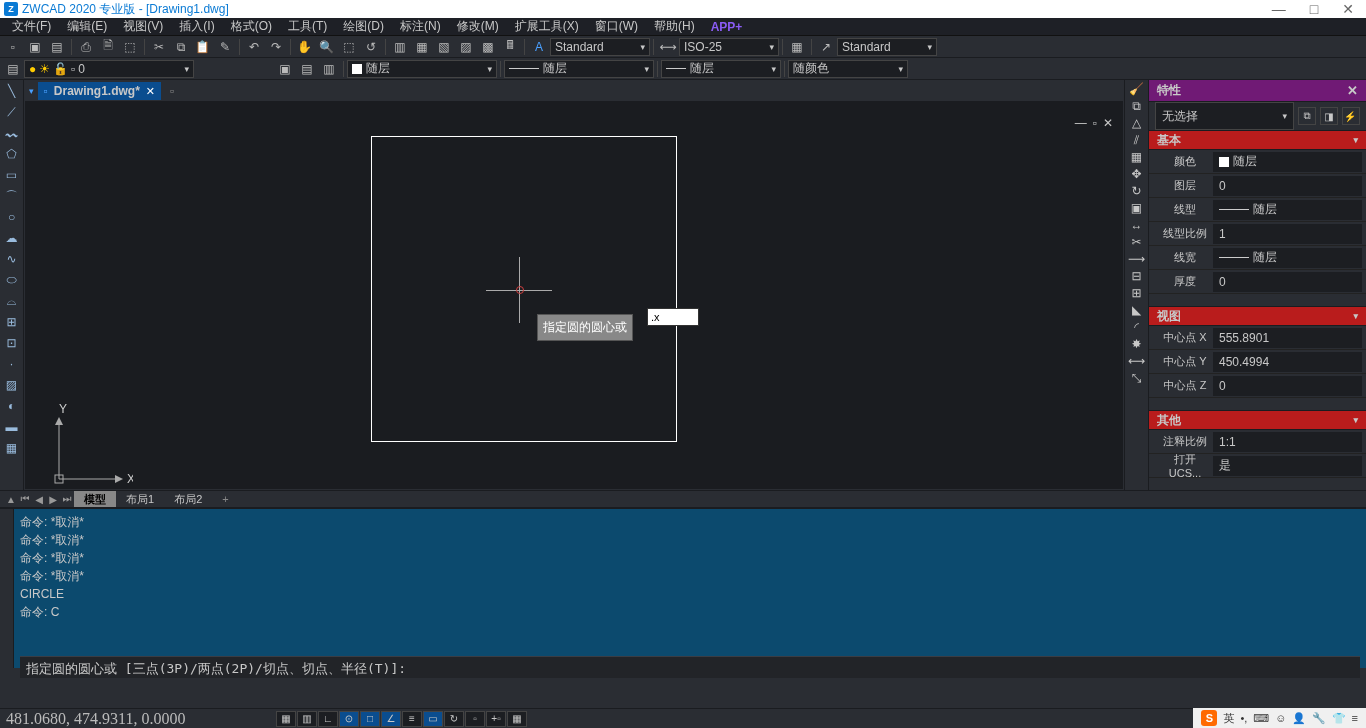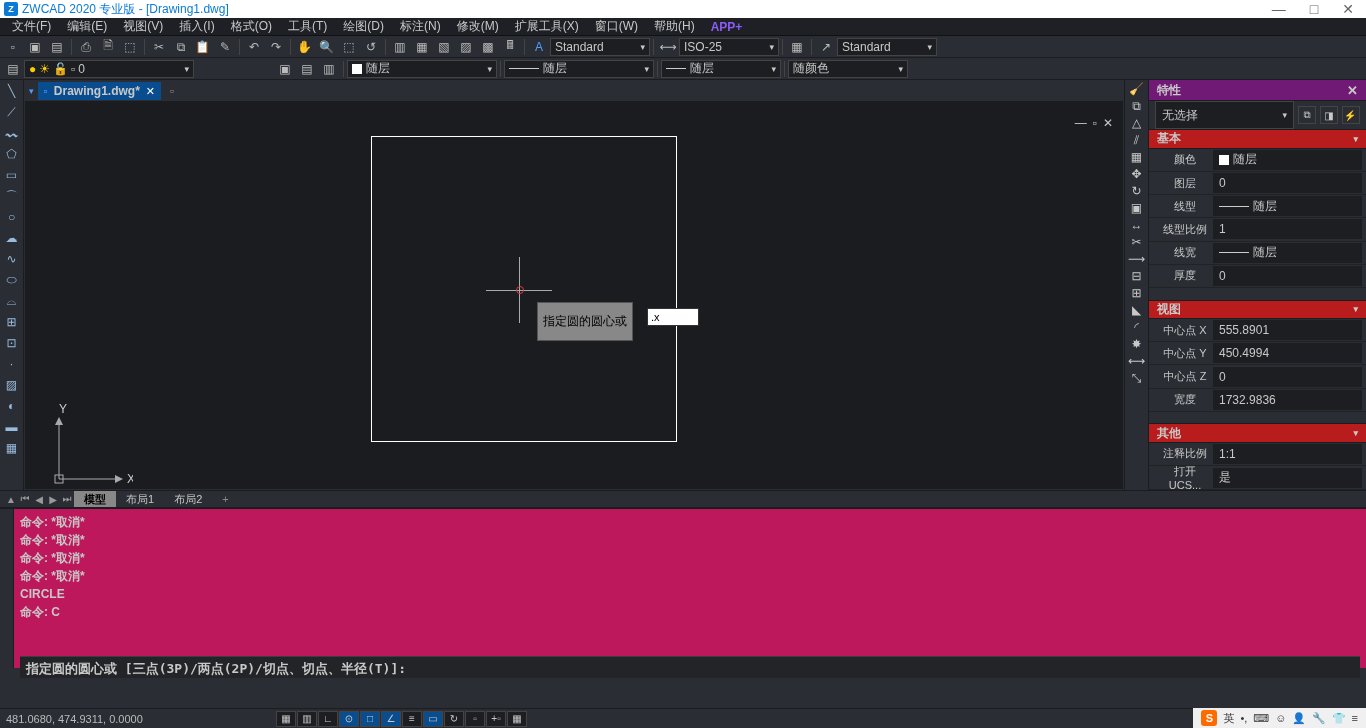--- a/index.html
+++ b/index.html
@@ -23,21 +23,21 @@
 .drawing-area { flex: 1; background: #1a1c20; position: relative; border:1px solid #2a2d33;}
 .doc-tabs { height: 20px; background: #2a2d33; display:flex; align-items:center; padding-left:4px; gap:2px; position:absolute; top:0; left:0; right:0;}
 .doc-tab { height:18px; background:#0a4d8f; display:flex; align-items:center; padding:0 6px; font-family:monospace; font-size:11px; color:#fff; gap:6px;}
 .doc-tab .close { font-size:11px; color:#fff;}
 .doc-tab-icon { width:18px; height:18px; background:#2a2d33; display:flex; align-items:center; justify-content:center; color:#888;}
 .canvas { position:absolute; top:30px; left:6px; right:6px; bottom:6px; background:#1a1c20;}
 .canvas .rect { position:absolute; left:340px; top:25px; width:306px; height:306px; border:1px solid #fff;}
 .canvas .crosshair-h { position:absolute; left:455px; top:179px; width:66px; height:1px; background:#aaa;}
 .canvas .crosshair-v { position:absolute; left:488px; top:146px; width:1px; height:66px; background:#aaa;}
 .canvas .circle-cursor { position:absolute; left:485px; top:175px; width:8px; height:8px; border:1px solid #d04040; border-radius:50%;}
-.canvas .tooltip { position:absolute; left:506px; top:191px; background:#888; color:#000000; padding:10px 5px; font-size:12px; border:1px solid #555;}
+.canvas .tooltip { position:absolute; left:506px; top:203px; background:#888; color:#ffffff; padding:4px 5px; font-size:12px; border:1px solid #555;}
 .canvas .input-box { position:absolute; left:616px; top:197px; width:52px; height:18px; background:#fff; border:1px solid #333; color:#000; font-size:11px; padding:1px 3px;}
 .canvas .ucs { position:absolute; left:12px; bottom:-8px; color:#aaa; font-family:monospace;}
 .canvas .win-controls { position:absolute; top:5px; right:4px; display:flex; gap:6px; font-family:monospace; font-size:13px;}
 .right-toolbar { width: 24px; background: #2a2d33; border-left: 1px solid #1a1c20; display:flex; flex-direction:column; align-items:center; padding-top:2px; gap:3px;}
 .properties-panel { width: 218px; background: #2a2d33; border-left: 1px solid #1a1c20; display:flex; flex-direction:column;}
 .prop-header { height:22px; background:#701a75; border-bottom:1px solid #1a1c20; display:flex; align-items:center; padding:0 8px; font-weight:bold;}
 .prop-header .x { margin-left:auto; font-size:13px;}
 .prop-select-row { height:28px; display:flex; align-items:center; padding:4px 6px; gap:4px;}
 .prop-select { flex:1; height:28px; background:#1c1e22; border:1px solid #444; display:flex; align-items:center; padding:0 6px;}
 .prop-select .arrow{ margin-left:auto; font-size:9px;}
@@ -49,24 +49,24 @@
 .prop-row .value { flex:1; height:20px; background:#1c1e22; display:flex; align-items:center; padding:0 6px; font-size:11px; margin-right:4px;}
 .prop-row .value .swatch { width:10px; height:10px; background:#fff; margin-right:4px;}
 .prop-row .value .line-sample { width:30px; height:1px; background:#ccc; margin-right:4px;}
 .layout-tabs { height:18px; background:#2a2d33; display:flex; align-items:center; padding-left:4px; border-top:1px solid #1a1c20; border-bottom:1px solid #1a1c20;}
 .layout-tabs .nav-btn { width:14px; text-align:center; font-size:10px; color:#999;}
 .layout-tabs .tab { padding:0 10px; height:16px; display:flex; align-items:center; font-size:11px;}
 .layout-tabs .tab.active { background:#888; color:#000; font-weight:bold;}
 .layout-tabs .tab.plus { color:#888;}
 .cmd-window { height:160px; background:#2a2d33; border-top:1px solid #1a1c20; display:flex;}
 .cmd-handle { width:14px; background:#2a2d33; border-right:1px solid #1a1c20;}
-.cmd-content { flex:1; padding:4px 6px; font-family:"SimSun",monospace; font-size:13px; line-height:18px; color:#c8c8c8; background:#be185d;font-weight:bold;}
+.cmd-content { flex:1; padding:4px 6px; font-family:"SimSun",monospace; font-size:13px; line-height:18px; color:#c8c8c8; background:#0c4a6e;}
 .cmd-input-row { height:22px; background:#222428; border-top:1px solid #3a3d44; padding:3px 6px; font-family:"SimSun",monospace; font-size:13px; margin-top:35px;}
 .status-bar { height:20px; background:#2a2d33; display:flex; align-items:center; padding:0 6px; border-top:1px solid #1a1c20; position:absolute; bottom:0; left:0; right:0;}
-.status-bar .coords { font-size:11px; color:#bbb; width:270px;}
+.status-bar .coords { font-size:16px; color:#bbb; width:270px;font-family:Liberation Serif, serif;}
 .status-bar .snap-btns { display:flex; gap:1px;}
 .status-bar .snap-btn { width:20px; height:16px; border:1px solid #444; display:flex; align-items:center; justify-content:center; font-size:10px; background:#1c1e22;}
 .status-bar .right-icons { margin-left:auto; display:flex; align-items:center; gap:4px; font-size:11px;}
 .ime-bar { position:absolute; right:0px; bottom:0; height:20px; display:flex; align-items:center; gap:6px; padding:0 8px; background:#f0f0f0;}
 .ime-bar span{ color:#333; font-size:11px;}
 .ime-bar .sogou { background:#ff6a00; color:#fff; width:16px; height:16px; border-radius:3px; display:flex; align-items:center; justify-content:center; font-weight:bold;}
 svg { display:block; }
 </style>
 </head>
 <body>
@@ -341,26 +341,20 @@
         <div class="value">
           <span>450.4994</span>
         </div>
       </div>
     <div class="prop-row">
         <div class="label">中心点 Z</div>
         <div class="value">
           <span>0</span>
         </div>
       </div>
-    <div class="prop-row">
-        <div class="label">宽度</div>
-        <div class="value">
-          <span>1732.9836</span>
-        </div>
-      </div>
 
     <div style="height:12px"></div>
     <div class="prop-section-hdr">
         <span>其他</span>
         <span class="arrow">▾</span>
       </div>
     <div class="prop-row">
         <div class="label">注释比例</div>
         <div class="value">
           <span>1:1</span>

